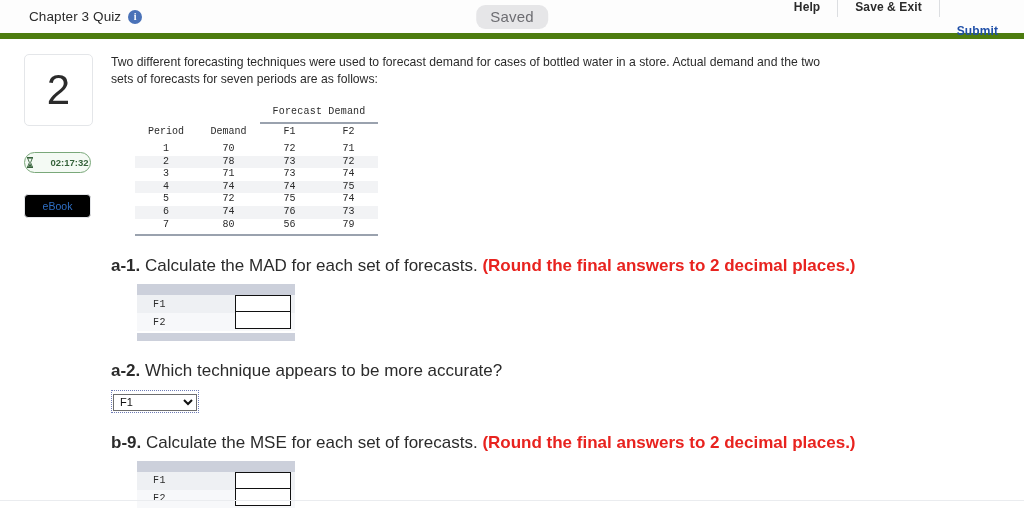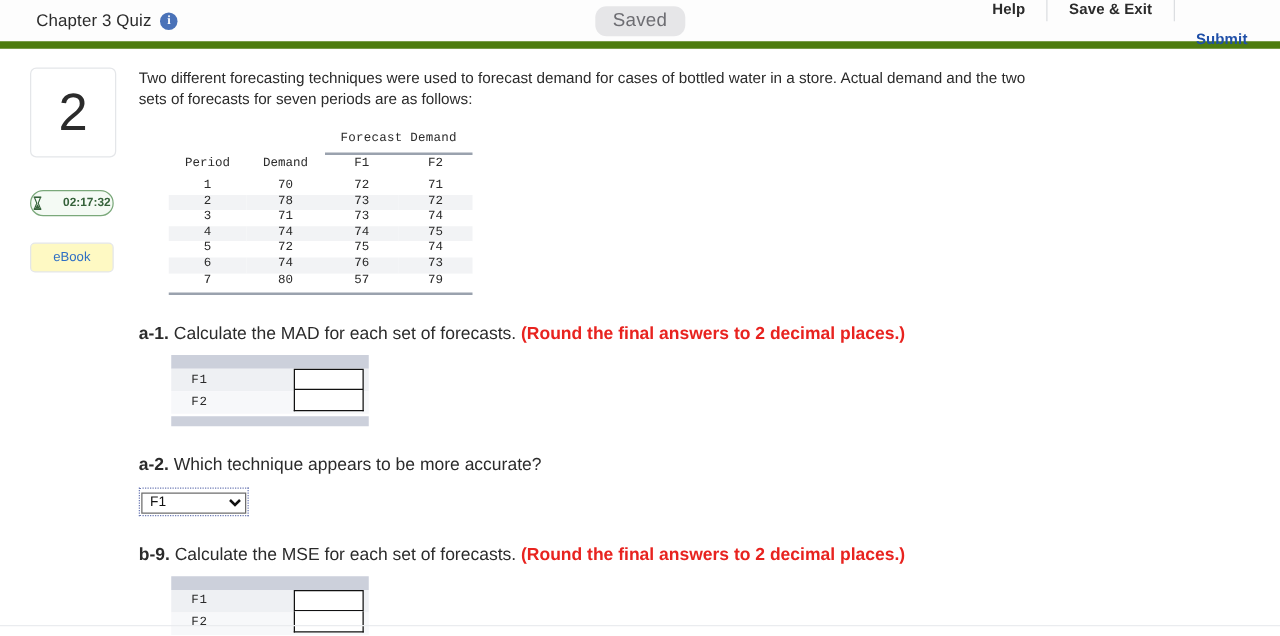--- a/index.html
+++ b/index.html
@@ -133,21 +133,21 @@
     width: 8px;
     height: 11px;
   }
   .ebook-btn {
     margin-top: 21px;
     width: 67px;
     height: 24px;
     box-sizing: border-box;
     border: 1px solid #e4e6e9;
     border-radius: 4px;
-    background: #fef9c3;
+    background: #000000;
     color: #2f6fc4;
     font-size: 10.5px;
     display: flex;
     align-items: center;
     justify-content: center;
     cursor: pointer;
   }
 
   .content {
     flex: 1;
@@ -210,21 +210,21 @@
   .table-bottom-rule {
     height: 2px;
     background: #9aa2ae;
     margin-top: 3px;
     width: 100%;
   }
 
   
   .part-block { margin-top: 22px; margin-left: 0; }
   .part-text {
-    font-size: 14px;
+    font-size: 17px;
     color: #2b2b2b;
     line-height: 16px;
   }
   .part-label { font-weight: bold; }
   .round-note {
     color: #e8231f;
     font-weight: bold;
   }
 
   .answer-table {
@@ -401,21 +401,21 @@
           </tr>
           <tr class="zebra-a">
             <td>6</td>
             <td>74</td>
             <td>76</td>
             <td>73</td>
           </tr>
           <tr class="zebra-b">
             <td>7</td>
             <td>80</td>
-            <td>57</td>
+            <td>56</td>
             <td>79</td>
           </tr>
         </tbody>
       </table>
       <div class="table-bottom-rule"></div>
     </div>
 
     <div class="part-block">
       <div class="part-text">
         <span class="part-label">a-1.</span>

